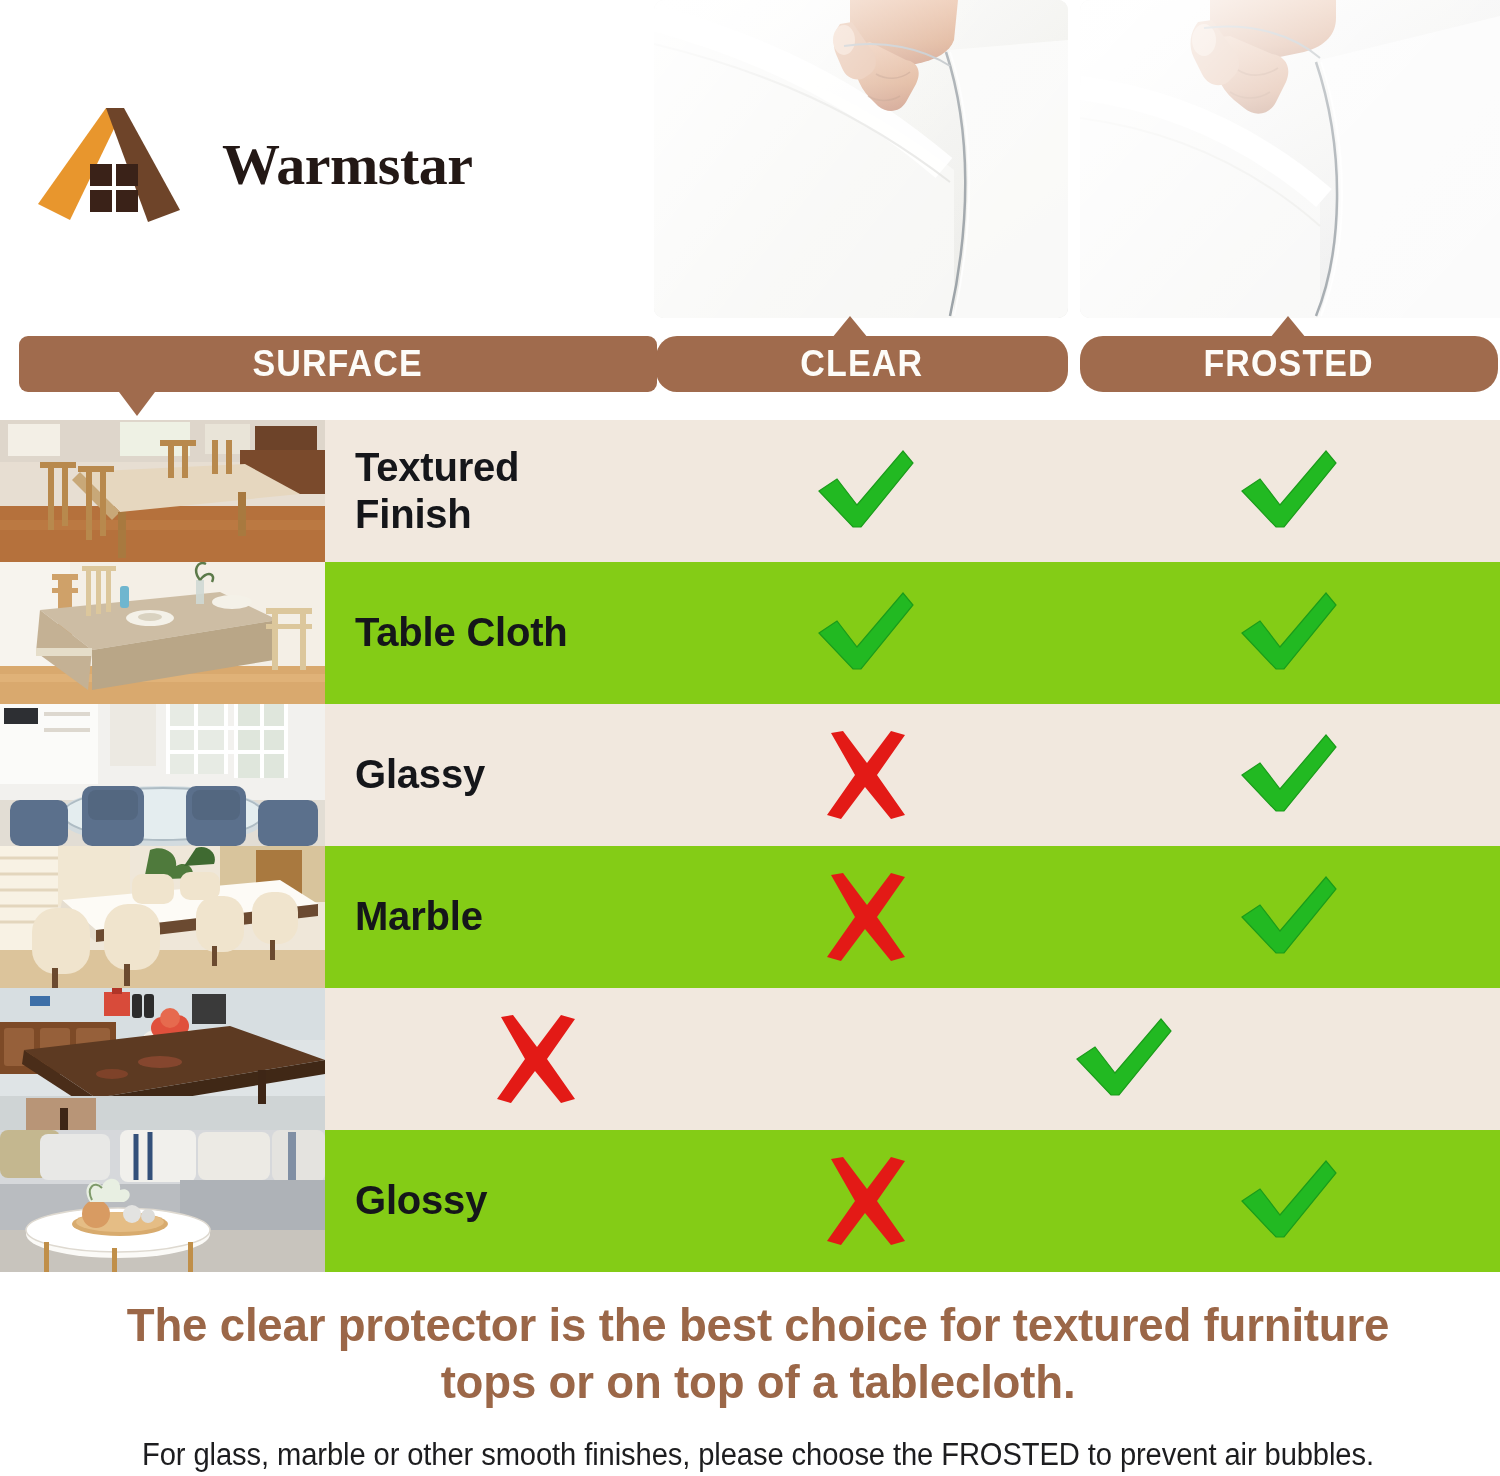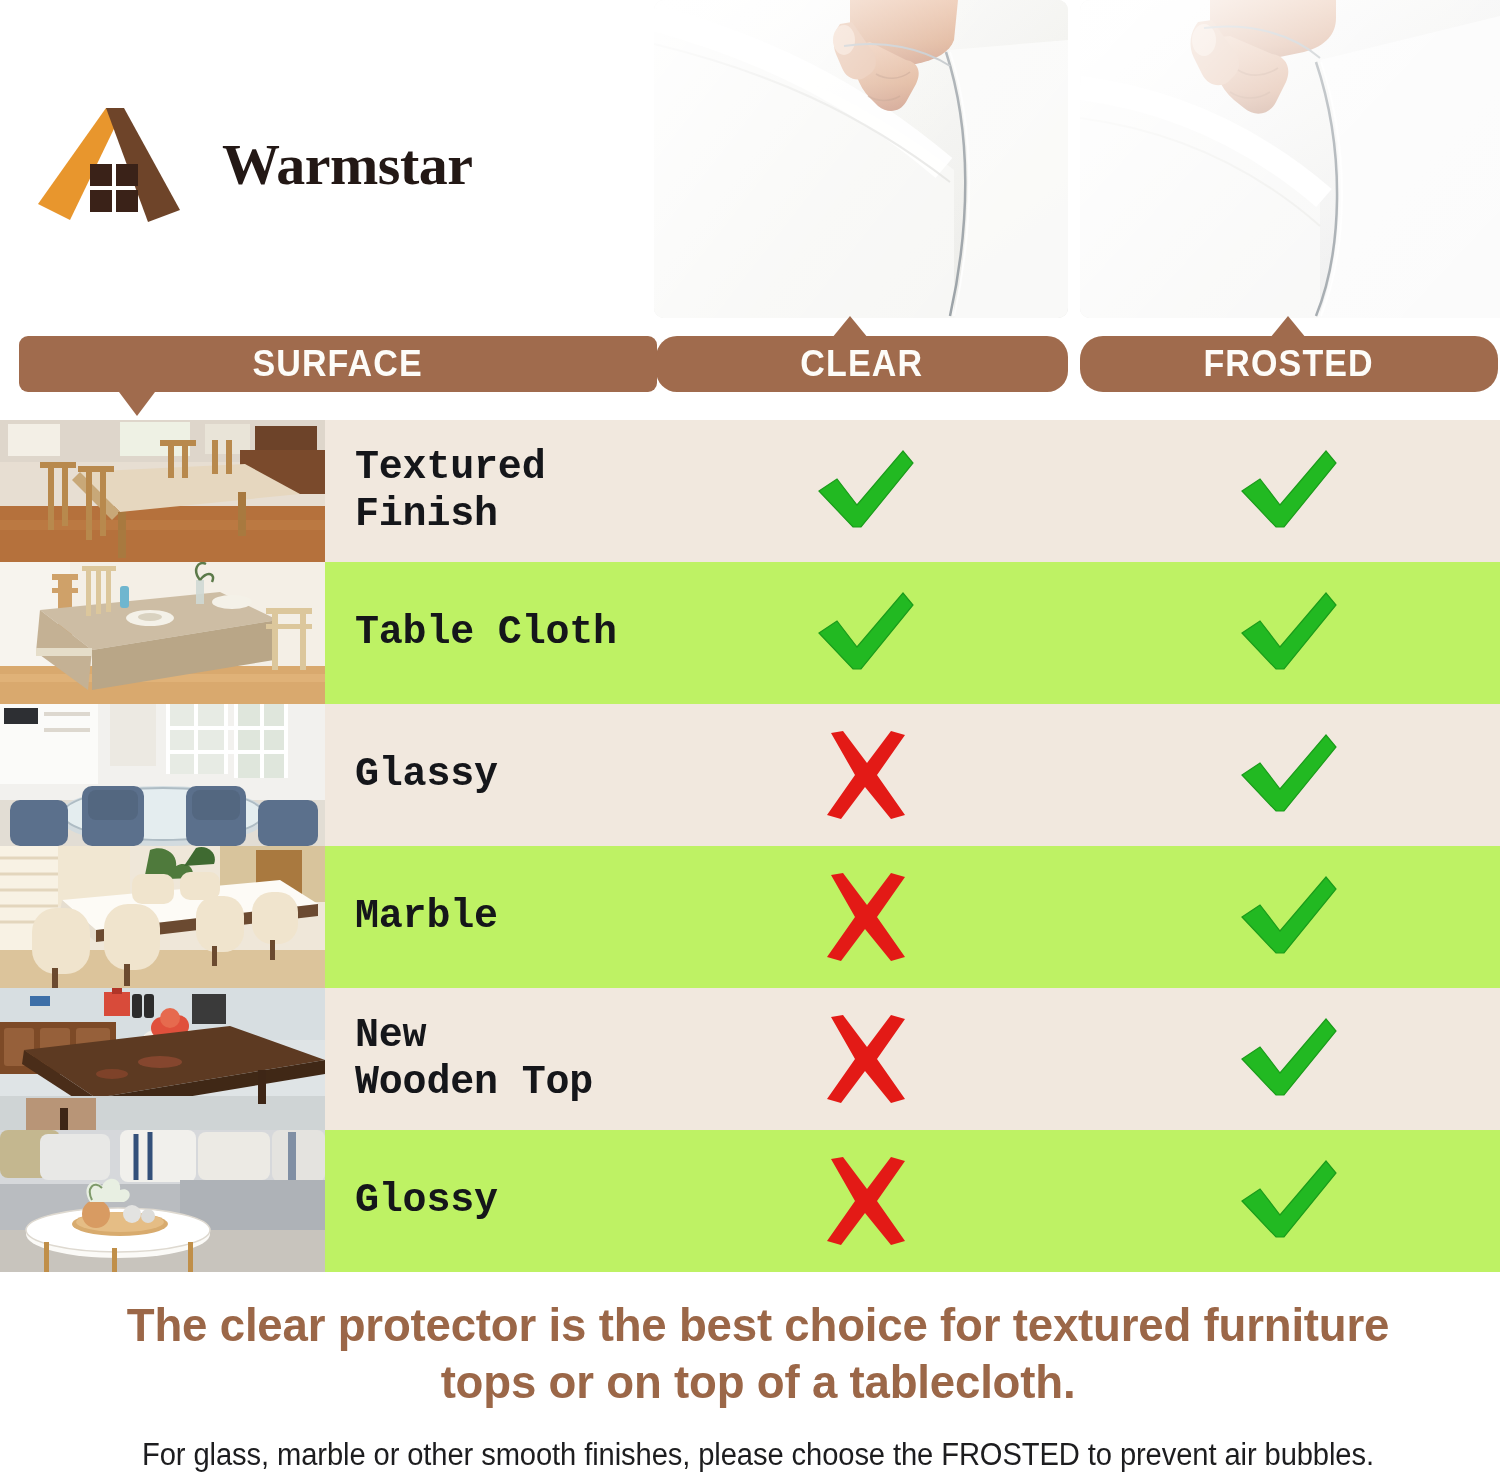--- a/index.html
+++ b/index.html
@@ -106,39 +106,39 @@
     width: 1500px;
   }
 
   .row {
     position: relative;
     display: flex;
     align-items: stretch;
     height: 142px;
   }
   .row-beige { background: #f1e8de; }
-  .row-white { background: #bef264; }
+  .row-white { background: #84cc16; }
 
   .cell-thumb {
     flex: 0 0 325px;
     width: 325px;
     overflow: hidden;
     position: relative;
     background: #ddd;
   }
   .cell-thumb svg { display:block; width: 100%; height: 100%; }
 
   .cell-label {
     flex: 0 0 330px;
     display: flex;
     align-items: center;
     padding-left: 30px;
   }
   .cell-label .txt {
-    font-family: Liberation Mono, monospace;
+    font-family: Liberation Sans, sans-serif;
     font-size: 40px;
     font-weight: 700;
     color: #15161a;
     line-height: 1.18;
     letter-spacing: -0.2px;
   }
 
   .cell-mark {
     flex: 1 1 0;
     display: flex;
@@ -536,26 +536,20 @@
         <ellipse cx="160" cy="74" rx="22" ry="6" fill="#b5563e" opacity="0.45"></ellipse>
         <ellipse cx="112" cy="86" rx="16" ry="5" fill="#c9553c" opacity="0.3"></ellipse>
         <rect x="0" y="108" width="325" height="34" fill="#cfd4d5"></rect>
         <rect x="26" y="110" width="70" height="32" fill="#a86a38" opacity="0.6"></rect>
         <g fill="#3e2616">
           <rect x="60" y="120" width="8" height="22"></rect>
             <rect x="258" y="82" width="8" height="34"></rect>
         </g>
       </svg>
     </div>
-    <div class="cell-label">
-      <div class="txt">
-        <div>New</div>
-        <div>Wooden Top</div>
-      </div>
-    </div>
     <div class="cell-mark clear-col">
       <div class="mark">
         <svg width="92" height="92" viewBox="0 0 92 92">
           <polygon points="12,4 24,2 48,34 72,2 86,6 58,46 86,86 72,90 46,58 22,90 8,86 36,46" fill="#e31a16"></polygon>
         </svg>
       </div>
     </div>
     <div class="cell-mark frosted-col">
       <div class="mark">
         <svg width="108" height="84" viewBox="0 0 108 84">

